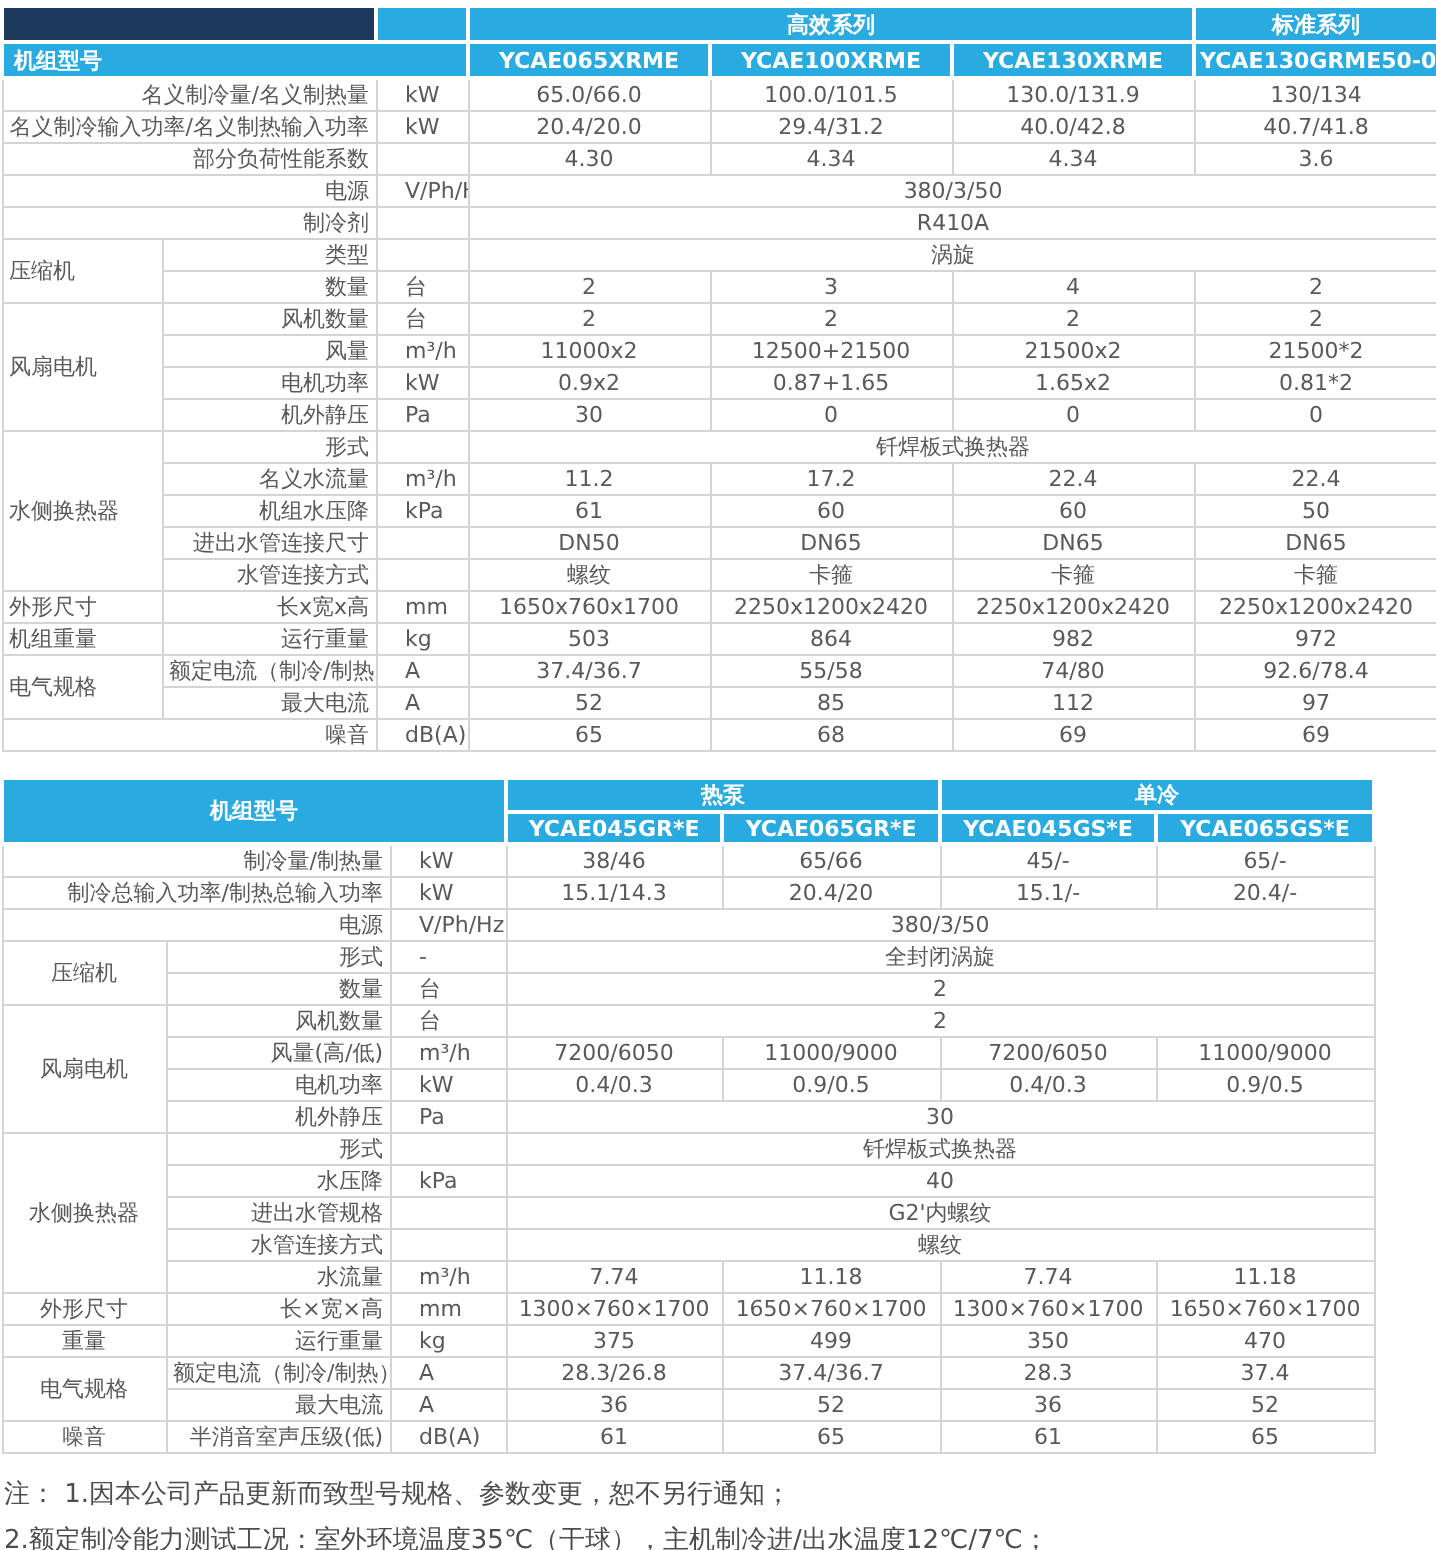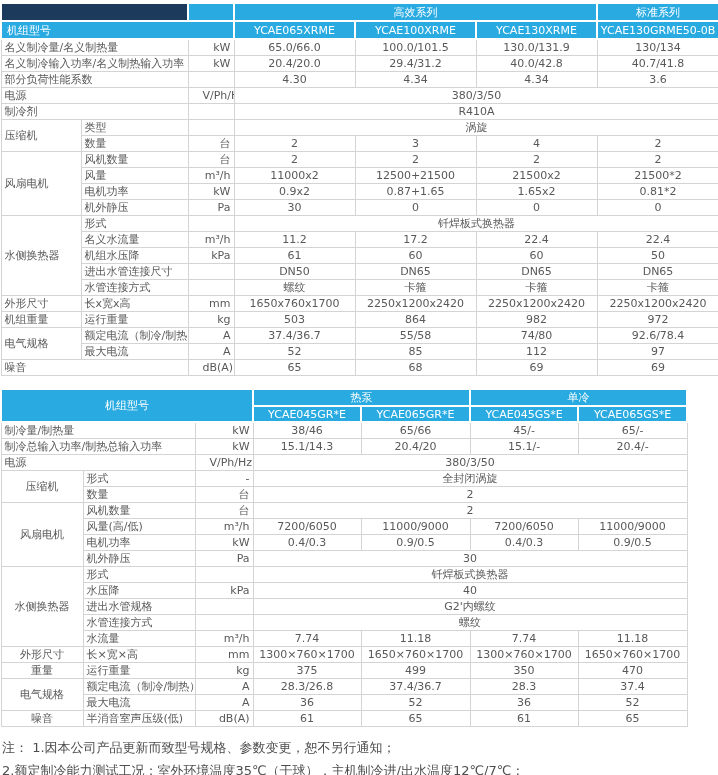--- a/index.html
+++ b/index.html
@@ -1,34 +1,34 @@
 <!DOCTYPE html>
 <html><head>
 <meta charset="utf-8">
 <style>
   html,body{margin:0;padding:0;background:#ffffff;width:718px;overflow:hidden;
     font-family:"DejaVu Sans","Liberation Sans",sans-serif;}
   .page{width:718px;padding-top:2px;}
   table{border-collapse:collapse;table-layout:fixed;}
   #t1{width:718px;}
   #t2{width:686px;margin-top:12px;}
-  th{background:#29ABE2;color:#ffffff;font-weight:normal;font-size:11px;
+  th{background:#29ABE2;color:#ffffff;font-weight:bold;font-size:11px;
      border:2px solid #ffffff;padding:0 2px;text-align:center;white-space:nowrap;overflow:hidden;}
   #t1 thead tr{height:18px;}
   #t2 thead tr{height:16px;}
   th.navy{background:#1B3A5C;}
   th.left{text-align:left;padding-left:5px;}
   td{border:1px solid #D4D4D4;font-size:11px;color:#595959;padding:0 3px;
      white-space:nowrap;overflow:hidden;background:#ffffff;}
   #t1 tbody tr{height:15px;}
   #t2 tbody tr{height:14px;}
   .gcell{text-align:left;vertical-align:middle;font-family:Liberation Mono, monospace;}
   #t2 .gcell{text-align:center;}
-  .lcell{text-align:left;}
-  .ucell{text-align:right;padding-left:14px;}
+  .lcell{text-align:right;}
+  .ucell{text-align:left;padding-left:14px;}
   .vcell{text-align:center;}
   .notes{margin-top:9px;padding-left:2px;}
   .note-line{font-size:13px;color:#4d4d4d;line-height:23px;white-space:nowrap;}
 </style>
 </head>
 <body>
 
 <div class="page">
   <table id="t1">
       <colgroup>

